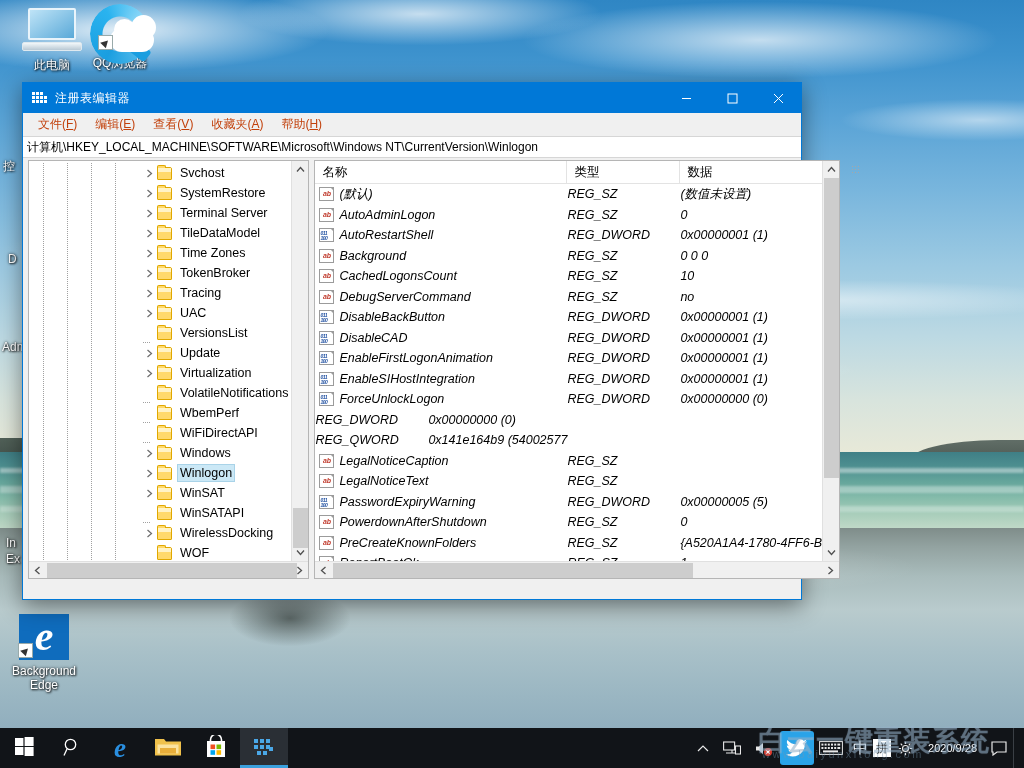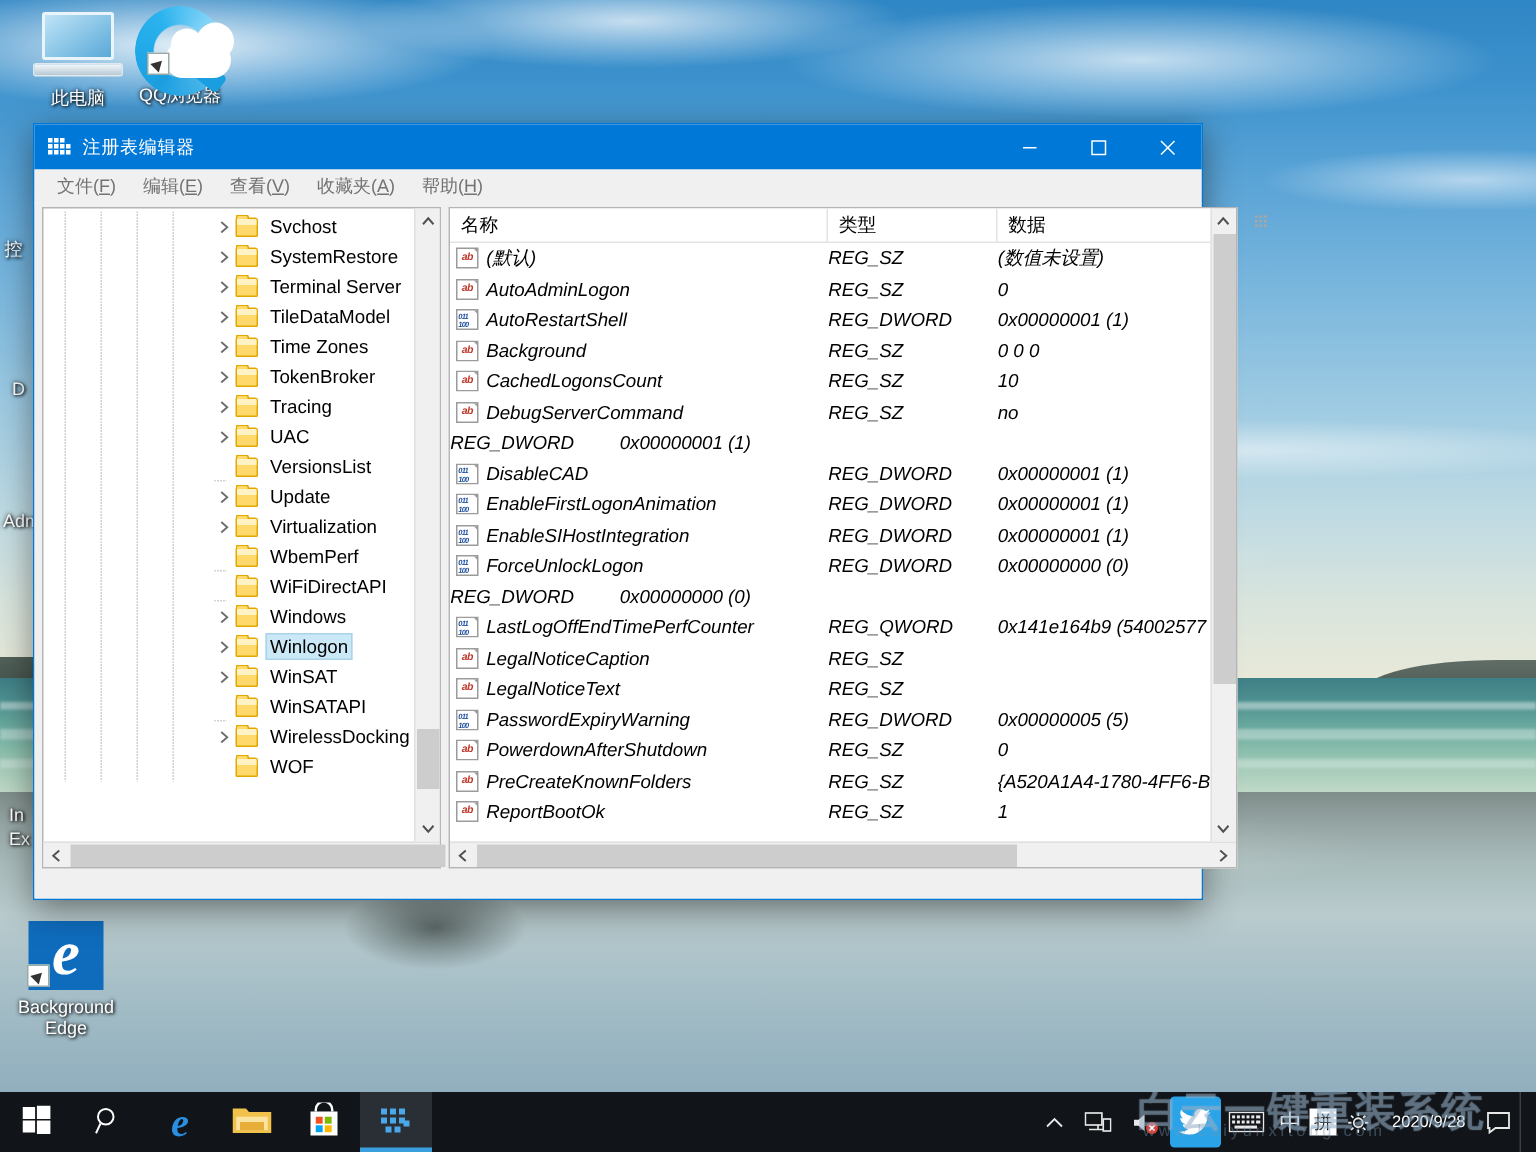--- a/index.html
+++ b/index.html
@@ -137,21 +137,21 @@
   .winbtn {
     width:46px; height:30px; display:flex; align-items:center; justify-content:center;
     color:#fff; font-size:13px; line-height:1;
   }
   .winbtn svg { display:block; }
 
   .menubar {
     height:23px; background:#f0f0f0; display:flex; align-items:center;
     padding-left:6px; flex:0 0 auto; border-bottom:1px solid #f0f0f0;
   }
-  .menuitem { padding:2px 9px; font-size:12px; color:#737373; }
+  .menuitem { padding:2px 9px; font-size:12px; color:#c2410c; }
   .menuitem u { text-decoration: underline; }
 
   .addrbar {
     height:22px; background:#fff; border:1px solid #d6d6d6; border-left:none; border-right:none;
     display:flex; align-items:center; padding:0 4px; flex:0 0 auto;
     font-size:12px; color:#000; white-space:nowrap; overflow:hidden;
   }
 
   .panes { flex:1 1 auto; display:flex; min-height:0; background:#f0f0f0; padding:1px 0 0 0; }
 
@@ -361,20 +361,23 @@
   </div>
 
   <div class="menubar">
     <span class="menuitem"><span>文件</span>(<u>F</u>)</span>
     <span class="menuitem"><span>编辑</span>(<u>E</u>)</span>
     <span class="menuitem"><span>查看</span>(<u>V</u>)</span>
     <span class="menuitem"><span>收藏夹</span>(<u>A</u>)</span>
     <span class="menuitem"><span>帮助</span>(<u>H</u>)</span>
   </div>
 
+  <div class="addrbar">
+    <span>计算机\HKEY_LOCAL_MACHINE\SOFTWARE\Microsoft\Windows NT\CurrentVersion\Winlogon</span>
+  </div>
 
   <div class="panes">
 
     <div class="treepane">
       <div style="flex:1 1 auto; display:flex; min-height:0;">
         <div class="treeview" id="treeview">
             <div class="treerow">
               <span class="tr-indent">
                 <span class="guide" style="left: 14px;"></span>
                 <span class="guide" style="left: 38px;"></span>
@@ -509,20 +512,33 @@
                 <span class="guide" style="left: 14px;"></span>
                 <span class="guide" style="left: 38px;"></span>
                 <span class="guide" style="left: 62px;"></span>
                 <span class="guide" style="left: 86px;"></span>
               </span>
               <span class="chev"><svg width="7" height="9" viewBox="0 0 7 9">
                   <path d="M1.5 1 L5.5 4.5 L1.5 8" fill="none" stroke="#6d6d6d" stroke-width="1.25"></path>
                 </svg></span>
               <span class="folder"></span>
               <span class="tr-label">Virtualization</span>
+            </div>
+            <div class="treerow">
+              <span class="tr-indent">
+                <span class="guide" style="left: 14px;"></span>
+                <span class="guide" style="left: 38px;"></span>
+                <span class="guide" style="left: 62px;"></span>
+                <span class="guide" style="left: 86px;"></span>
+              </span>
+              <span class="chev">
+                <span class="dash"></span>
+              </span>
+              <span class="folder"></span>
+              <span class="tr-label">VolatileNotifications</span>
             </div>
             <div class="treerow">
               <span class="tr-indent">
                 <span class="guide" style="left: 14px;"></span>
                 <span class="guide" style="left: 38px;"></span>
                 <span class="guide" style="left: 62px;"></span>
                 <span class="guide" style="left: 86px;"></span>
               </span>
               <span class="chev">
                 <span class="dash"></span>
@@ -707,20 +723,27 @@
               </div>
               <div class="lrow">
                 <div class="lc1">
                   <span class="vicon sz">ab</span>
                   <span>DebugServerCommand</span>
                 </div>
                 <div class="lc2">REG_SZ</div>
                 <div class="lc3">no</div>
               </div>
               <div class="lrow">
+                <div class="lc1">
+                  <span class="vicon dw"><svg width="13" height="12" viewBox="0 0 13 12">
+                      <text x="0.5" y="5.6" font-size="5" fill="#1f4fa0" font-family="Liberation Sans, sans-serif">011</text>
+                      <text x="0.5" y="11" font-size="5" fill="#1f4fa0" font-family="Liberation Sans, sans-serif">100</text>
+                    </svg></span>
+                  <span>DisableBackButton</span>
+                </div>
                 <div class="lc2">REG_DWORD</div>
                 <div class="lc3">0x00000001 (1)</div>
               </div>
               <div class="lrow">
                 <div class="lc1">
                   <span class="vicon dw"><svg width="13" height="12" viewBox="0 0 13 12">
                       <text x="0.5" y="5.6" font-size="5" fill="#1f4fa0" font-family="Liberation Sans, sans-serif">011</text>
                       <text x="0.5" y="11" font-size="5" fill="#1f4fa0" font-family="Liberation Sans, sans-serif">100</text>
                     </svg></span>
                   <span>DisableCAD</span>
@@ -759,27 +782,20 @@
                   <span>ForceUnlockLogon</span>
                 </div>
                 <div class="lc2">REG_DWORD</div>
                 <div class="lc3">0x00000000 (0)</div>
               </div>
               <div class="lrow">
                 <div class="lc2">REG_DWORD</div>
                 <div class="lc3">0x00000000 (0)</div>
               </div>
               <div class="lrow">
-                <div class="lc1">
-                  <span class="vicon dw"><svg width="13" height="12" viewBox="0 0 13 12">
-                      <text x="0.5" y="5.6" font-size="5" fill="#1f4fa0" font-family="Liberation Sans, sans-serif">011</text>
-                      <text x="0.5" y="11" font-size="5" fill="#1f4fa0" font-family="Liberation Sans, sans-serif">100</text>
-                    </svg></span>
-                  <span>LastLogOffEndTimePerfCounter</span>
-                </div>
                 <div class="lc2">REG_QWORD</div>
                 <div class="lc3">0x141e164b9 (54002577</div>
               </div>
               <div class="lrow">
                 <div class="lc1">
                   <span class="vicon sz">ab</span>
                   <span>LegalNoticeCaption</span>
                 </div>
                 <div class="lc2">REG_SZ</div>
                 <div class="lc3"></div>

